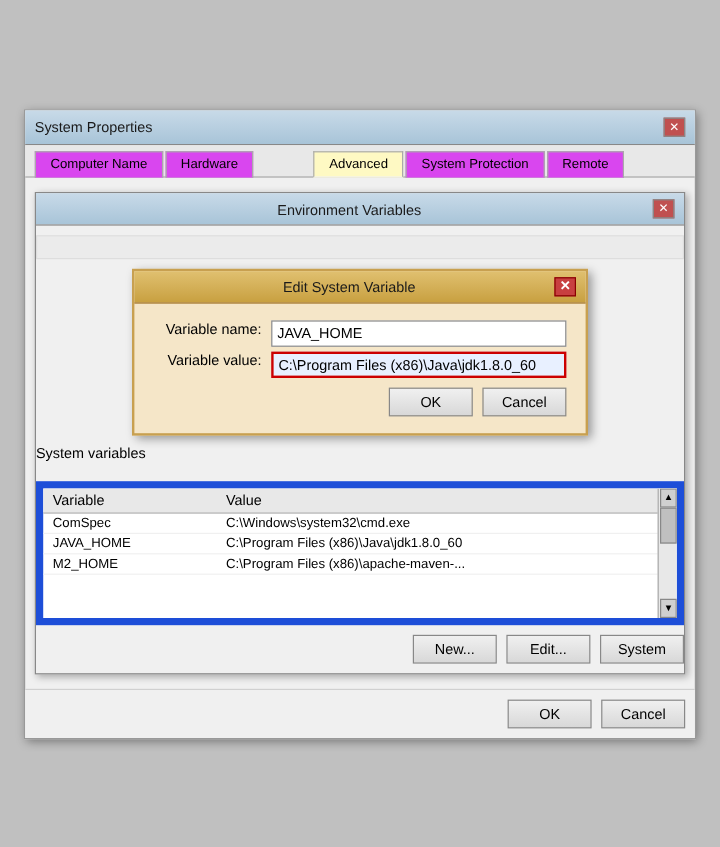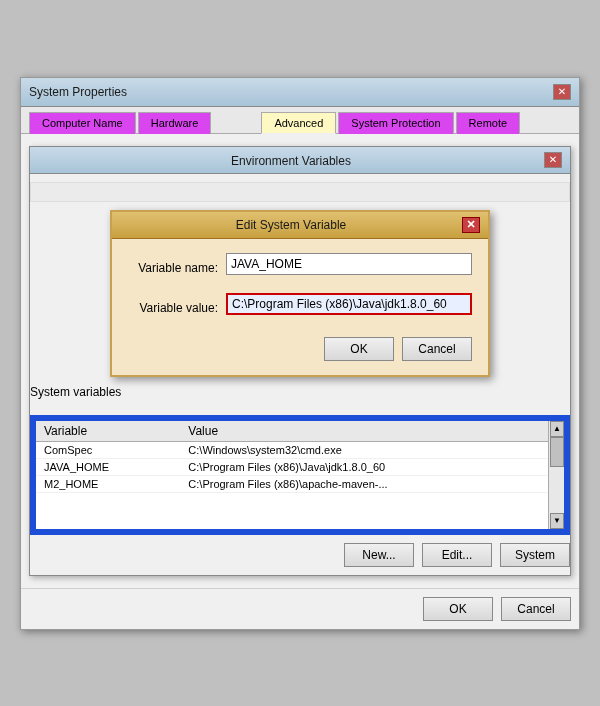--- a/index.html
+++ b/index.html
@@ -176,22 +176,22 @@
       justify-content: center;
       font-weight: bold;
     }
 
     .edit-var-content {
       padding: 14px 16px;
     }
 
     .edit-var-row {
       display: flex;
-      align-items: flex-end;
-      margin-bottom: 18px;
+      align-items: flex-start;
+      margin-bottom: 4px;
       gap: 8px;
     }
 
     .edit-var-label {
       font-size: 12px;
       color: #000;
       width: 90px;
       text-align: right;
       flex-shrink: 0;
     }

